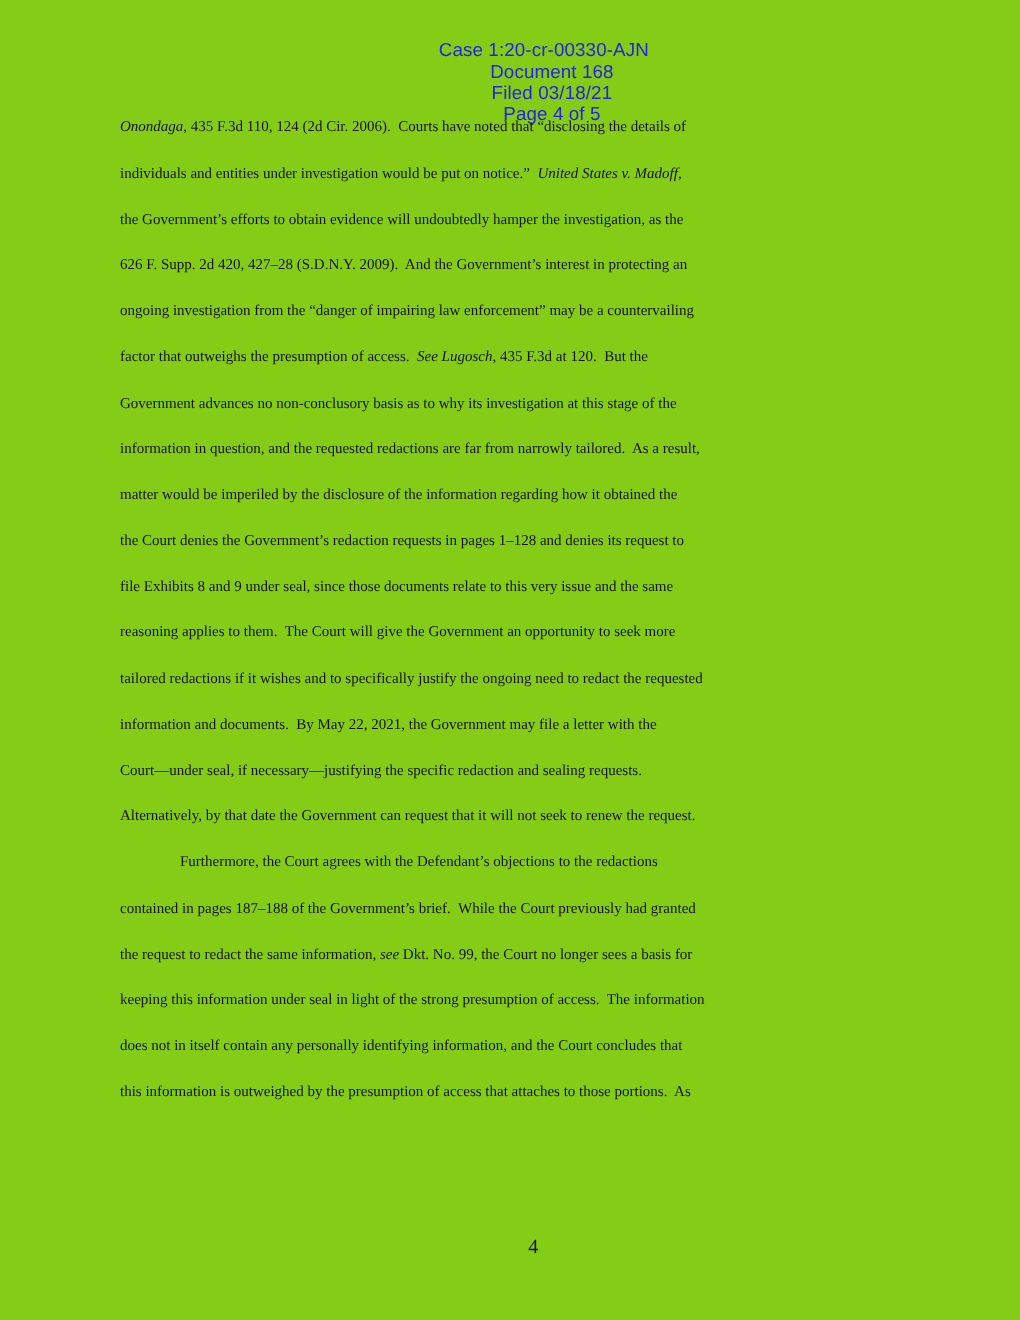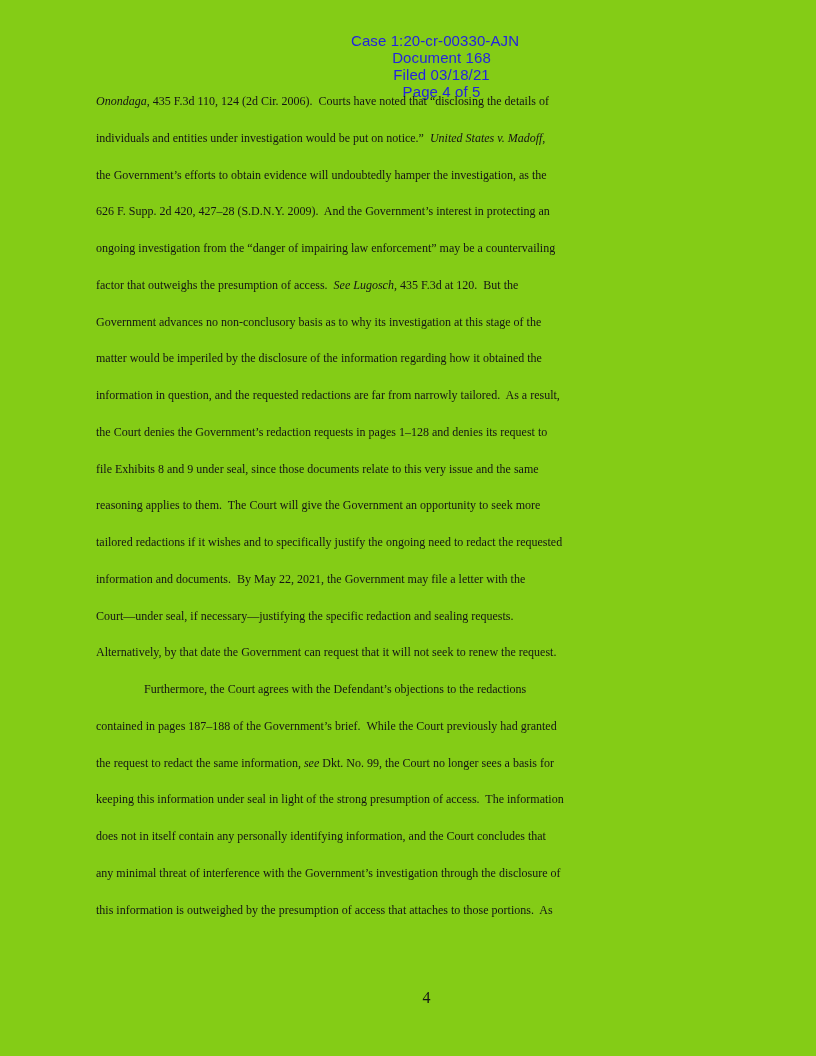--- a/index.html
+++ b/index.html
@@ -71,33 +71,32 @@
   </div>
 
   <div class="content">
       <div class="line"><span class="it">Onondaga</span><span>, 435 F.3d 110, 124 (2d Cir. 2006).  Courts have noted that “disclosing the details of</span></div>
       <div class="line"><span>individuals and entities under investigation would be put on notice.”  </span><span class="it">United States v. Madoff,</span></div>
       <div class="line"><span>the Government’s efforts to obtain evidence will undoubtedly hamper the investigation, as the</span></div>
       <div class="line"><span>626 F. Supp. 2d 420, 427–28 (S.D.N.Y. 2009).  And the Government’s interest in protecting an</span></div>
       <div class="line"><span>ongoing investigation from the “danger of impairing law enforcement” may be a countervailing</span></div>
       <div class="line"><span>factor that outweighs the presumption of access.  </span><span class="it">See Lugosch,</span><span> 435 F.3d at 120.  But the</span></div>
       <div class="line"><span>Government advances no non-conclusory basis as to why its investigation at this stage of the</span></div>
+      <div class="line"><span>information in question, and the requested redactions are far from narrowly tailored.  As a result,</span></div>
       <div class="line"><span>matter would be imperiled by the disclosure of the information regarding how it obtained the</span></div>
-      <div class="line"><span>information in question, and the requested redactions are far from narrowly tailored.  As a result,</span></div>
       <div class="line"><span>the Court denies the Government’s redaction requests in pages 1–128 and denies its request to</span></div>
       <div class="line"><span>file Exhibits 8 and 9 under seal, since those documents relate to this very issue and the same</span></div>
       <div class="line"><span>reasoning applies to them.  The Court will give the Government an opportunity to seek more</span></div>
       <div class="line"><span>tailored redactions if it wishes and to specifically justify the ongoing need to redact the requested</span></div>
       <div class="line"><span>information and documents.  By May 22, 2021, the Government may file a letter with the</span></div>
       <div class="line"><span>Court—under seal, if necessary—justifying the specific redaction and sealing requests.</span></div>
       <div class="line"><span>Alternatively, by that date the Government can request that it will not seek to renew the request.</span></div>
       <div class="line indent"><span>Furthermore, the Court agrees with the Defendant’s objections to the redactions</span></div>
       <div class="line"><span>contained in pages 187–188 of the Government’s brief.  While the Court previously had granted</span></div>
       <div class="line"><span>the request to redact the same information, </span><span class="it">see</span><span> Dkt. No. 99, the Court no longer sees a basis for</span></div>
       <div class="line"><span>keeping this information under seal in light of the strong presumption of access.  The information</span></div>
       <div class="line"><span>does not in itself contain any personally identifying information, and the Court concludes that</span></div>
-      <div class="line"><span>any minimal threat of interference with the Government’s investigation through the disclosure of</span></div>
       <div class="line"><span>this information is outweighed by the presumption of access that attaches to those portions.  As</span></div>
     </div>
 
   <div class="pagenum">4</div>
 
 </div>
 
 </body></html>

